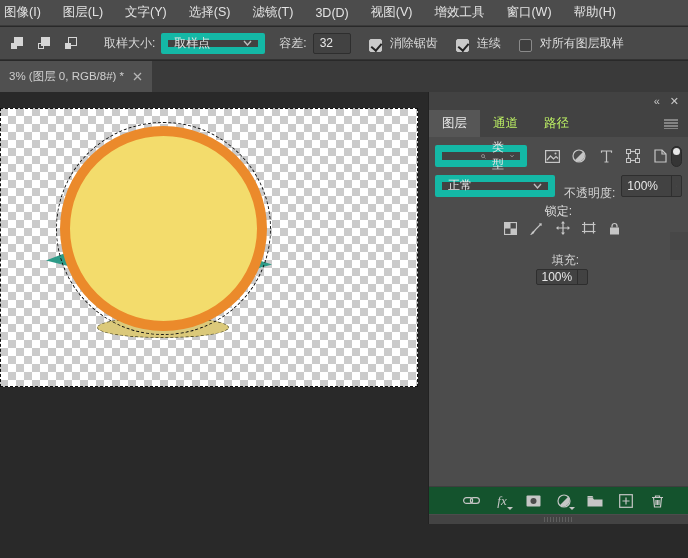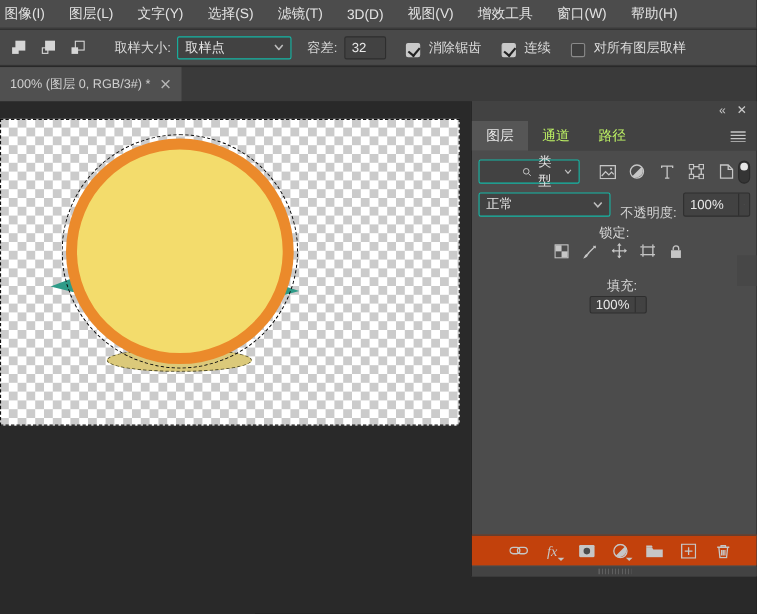--- a/index.html
+++ b/index.html
@@ -26,21 +26,21 @@
   
   .optionsbar{
     position:absolute; left:0; top:27px; width:688px; height:33px;
     background:#494949; border-bottom:1px solid #333;
     display:flex; align-items:center;
   }
   .selmode{ display:flex; align-items:center; gap:9px; padding:0 10px 0 8px; }
   .selmode .btn{ width:18px; height:18px; display:flex; align-items:center; justify-content:center; }
   .olabel{ color:#d8d8d8; margin:0 6px 0 14px; white-space:nowrap; }
   .dropdown{
-    background:#424242; border:1px solid #14b8a6; border-radius:2px;
+    background:#424242; border:7px solid #14b8a6; border-radius:2px;
     height:21px; display:flex; align-items:center; padding:0 6px;
     color:#e4e4e4; gap:6px; position:relative;
   }
   .dropdown .chev{ margin-left:auto; width:9px; height:6px; }
   .dd-sample{ width:104px; }
   .numbox{
     background:#424242; border:1px solid #2e2e2e; border-radius:2px;
     width:38px; height:21px; color:#e8e8e8; padding:0 6px; display:flex; align-items:center;
   }
   .chkwrap{ display:flex; align-items:flex-end; gap:8px; margin-left:18px; }
@@ -156,21 +156,21 @@
   }
   .thumb::after{
     content:""; position:absolute; left:11px; top:5px; width:16px; height:16px;
     border-radius:50%; background:var(--circle-fill,#f3dc6c);
     border:2px solid var(--circle-ring,#eb8a2b);
   }
   .layer-name{ margin-left:10px; color:#efefef; font-size:12px; }
 
   .panel-toolbar{
     position:absolute; left:0; right:0; top:394px; height:28px;
-    border-top:1px solid #3e3e3e; background:#c2410c;
+    border-top:1px solid #3e3e3e; background:#14532d;
     display:flex; align-items:center; justify-content:flex-end; gap:13px; padding-right:22px;
   }
   .tbtn{ width:18px; height:18px; display:flex; align-items:center; justify-content:center; position:relative; }
   .tbtn.dim svg{ stroke:#8c8c8c; }
   .tbtn .mini-caret{ position:absolute; right:-2px; bottom:0; width:0; height:0;
     border-left:3px solid transparent; border-right:3px solid transparent; border-top:3px solid #c6c6c6; }
   .fx-glyph{ font-style:italic; font-size:13px; color:#c6c6c6; font-family:"Liberation Serif",serif; }
   .panel-grip{
     position:absolute; left:0; right:0; top:423px; height:9px; background:#434343;
     display:flex; align-items:center; justify-content:center;
@@ -239,21 +239,21 @@
       <span>连续</span>
     </div>
     <div class="chkwrap">
       <span class="chk"></span>
       <span>对所有图层取样</span>
     </div>
   </div>
 
   <div class="tabstrip">
     <div class="doc-tab">
-      <span>100% (图层 0, RGB/3#) *</span>
+      <span>3% (图层 0, RGB/8#) *</span>
       <span class="doc-close">
         <svg width="9" height="9" viewBox="0 0 9 9">
             <path d="M1 1l7 7M8 1L1 8" stroke="#b5b5b5" stroke-width="1.3"></path>
           </svg>
       </span>
     </div>
   </div>
 
   <div class="canvas">
     <div class="teal teal-left"></div>

